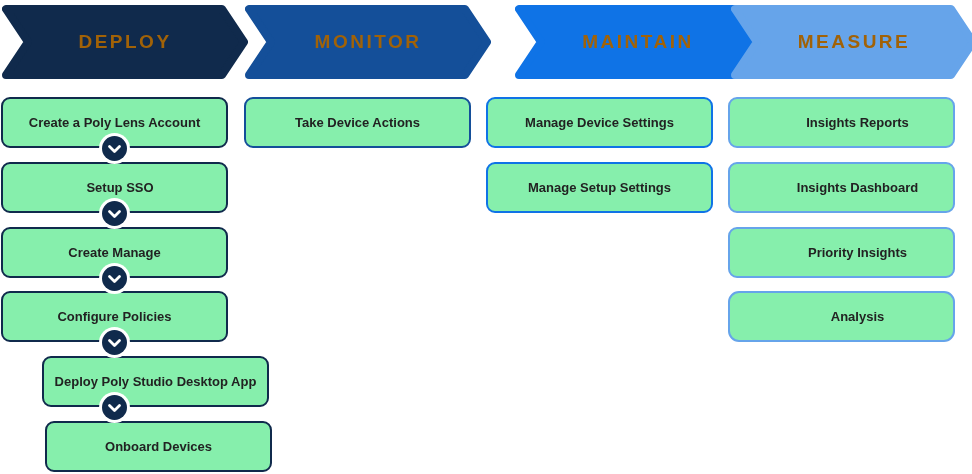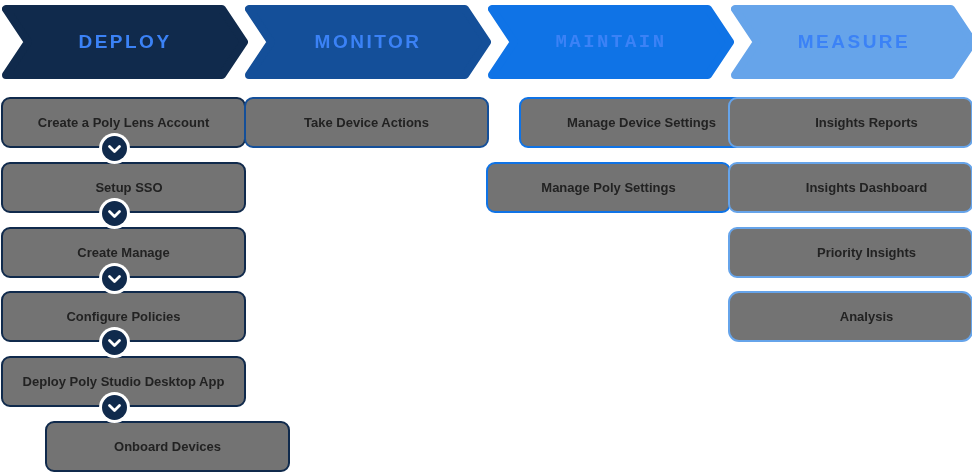--- a/index.html
+++ b/index.html
@@ -5,36 +5,36 @@
   html,body { margin:0; padding:0; background:#fff; }
   .stage {
     position:relative; width:972px; height:474px; background:#ffffff;
     font-family:"Liberation Sans", sans-serif; overflow:hidden;
   }
   .arrow-wrap { position:absolute; top:5px; width:246px; height:74px; }
   .arrow-wrap svg { position:absolute; left:0; top:0; width:246px; height:74px; }
   .arrow-label {
     position:absolute; left:0; top:0; width:100%; height:100%;
     display:flex; align-items:center; justify-content:center;
-    color:#3b82f6; font-weight:700; font-size:19px; letter-spacing:2.5px;
+    color:#a16207; font-weight:700; font-size:19px; letter-spacing:2.5px;
   }
   .step {
-    position:absolute; width:245px; height:51px; box-sizing:border-box;
-    background:#737373; border:2px solid #000; border-radius:9px;
+    position:absolute; width:227px; height:51px; box-sizing:border-box;
+    background:#86efac; border:2px solid #000; border-radius:9px;
     display:flex; align-items:center; justify-content:center;
     font-weight:700; font-size:13px; color:#222222; white-space:nowrap;
   }
   .connector {
     position:absolute; width:25px; height:25px; border-radius:50%;
     background:#102a4c; box-shadow:0 0 0 3px #ffffff; z-index:2;
     display:flex; align-items:center; justify-content:center;
   }
   .connector svg { display:block; }
   
-  .arrow-c0 { left:2px; }   .arrow-c1 { left:245px; } .arrow-c2 { left:488px;font-family:Liberation Mono, monospace; } .arrow-c3 { left:731px; }
+  .arrow-c0 { left:2px; }   .arrow-c1 { left:245px; } .arrow-c2 { left:515px; } .arrow-c3 { left:731px; }
   .col0 { left:1px; }   .col1 { left:244px; } .col2 { left:486px; } .col3 { left:728px;padding-left:32px; }
   .row0 { top:97px; } .row1 { top:162px; } .row2 { top:227px; }
   .row3 { top:291px;align-items:center; } .row4 { top:356px; } .row5 { top:421px;margin-left:44px; }
   .conn-col0 { left:102px; }
   .conn-r0 { top:136px; } .conn-r1 { top:201px; } .conn-r2 { top:266px; }
   .conn-r3 { top:330px; } .conn-r4 { top:395px; }
 </style>
 </head>
 <body>
 
@@ -73,21 +73,21 @@
   </div>
   <div class="step col0 row1" style="border-color: rgb(16, 42, 76); padding-left: 11px;">
     <span>Setup SSO</span>
   </div>
   <div class="step col0 row2" style="border-color: rgb(16, 42, 76);">
     <span>Create Manage</span>
   </div>
   <div class="step col0 row3" style="border-color: rgb(16, 42, 76);">
     <span>Configure Policies</span>
   </div>
-  <div class="step col0 row4" style="border-color: rgb(16, 42, 76);">
+  <div class="step col0 row4" style="border-color: rgb(16, 42, 76); margin-left: 41px;">
     <span>Deploy Poly Studio Desktop App</span>
   </div>
   <div class="step col0 row5" style="border-color: rgb(16, 42, 76);">
     <span>Onboard Devices</span>
   </div>
 
   <div class="connector conn-col0 conn-r0" style="background-color: rgb(16, 42, 76);">
     <svg width="25" height="25" viewBox="0 0 25 25">
       <polyline points="7.5,10.5 12.5,15.5 17.5,10.5" fill="none" stroke="#ffffff" stroke-width="2.8" stroke-linecap="round" stroke-linejoin="round"></polyline>
     </svg>
@@ -110,25 +110,25 @@
   <div class="connector conn-col0 conn-r4" style="background-color: rgb(16, 42, 76);">
     <svg width="25" height="25" viewBox="0 0 25 25">
       <polyline points="7.5,10.5 12.5,15.5 17.5,10.5" fill="none" stroke="#ffffff" stroke-width="2.8" stroke-linecap="round" stroke-linejoin="round"></polyline>
     </svg>
   </div>
 
   <div class="step col1 row0" style="border-color: rgb(20, 79, 153);">
     <span>Take Device Actions</span>
   </div>
 
-  <div class="step col2 row0" style="border-color: rgb(15, 115, 230); margin-left: 33px;">
+  <div class="step col2 row0" style="border-color: rgb(15, 115, 230);">
     <span>Manage Device Settings</span>
   </div>
   <div class="step col2 row1" style="border-color: rgb(15, 115, 230);">
-    <span>Manage Poly Settings</span>
+    <span>Manage Setup Settings</span>
   </div>
 
   <div class="step col3 row0" style="border-color: rgb(102, 164, 234);">
     <span>Insights Reports</span>
   </div>
   <div class="step col3 row1" style="border-color: rgb(102, 164, 234);">
     <span>Insights Dashboard</span>
   </div>
   <div class="step col3 row2" style="border-color: rgb(102, 164, 234);">
     <span>Priority Insights</span>

